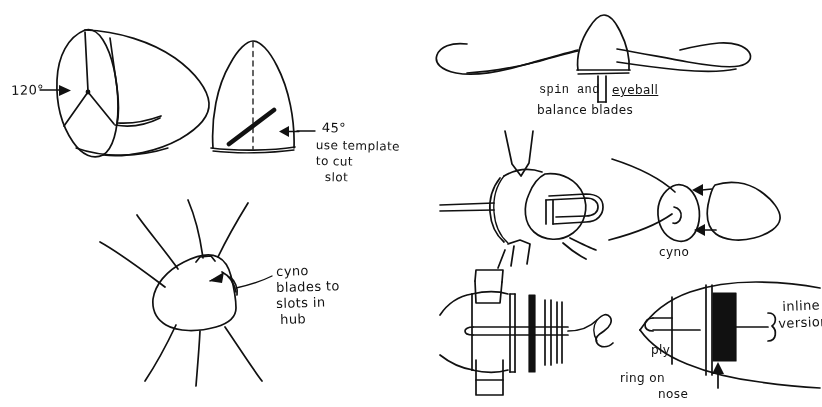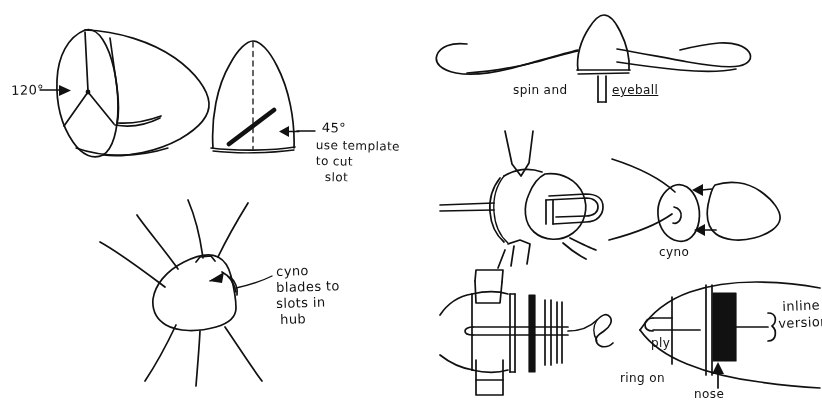--- a/index.html
+++ b/index.html
@@ -284,30 +284,31 @@
   <div class="hand small tilt3" style="left:325px; top:170px;">slot</div>
 
   <div class="hand tilt" style="left:276px; top:264px;">cyno</div>
 
   <div class="hand tilt" style="left:276px; top:280px;">blades to</div>
 
   <div class="hand tilt" style="left:276px; top:296px;">slots in</div>
 
   <div class="hand tilt" style="left:280px; top:312px;">hub</div>
 
-  <div class="hand small" style="left:513px; top:83px;">spin and</div>
+  <div class="hand small" style="left:539px; top:83px;font-family:Liberation Mono, monospace;">spin and</div>
 
   <div class="hand small" style="left:612px; top:83px;text-decoration:underline;">eyeball</div>
 
+  <div class="hand small" style="left:537px; top:103px;">balance blades</div>
 
   <div class="hand small" style="left:659px; top:245px;">cyno</div>
 
   <div class="hand tilt2" style="left:782px; top:299px;">inline</div>
 
   <div class="hand tilt2" style="left:778px; top:316px;">version</div>
 
-  <div class="hand small" style="left:651px; top:336px;">ply</div>
+  <div class="hand small" style="left:651px; top:343px;">ply</div>
 
   <div class="hand small" style="left:620px; top:371px;">ring on</div>
 
-  <div class="hand small" style="left:658px; top:387px;margin-left:36px;">nose</div>
+  <div class="hand small" style="left:658px; top:387px;">nose</div>
 
 </div>
 
 </body></html>

